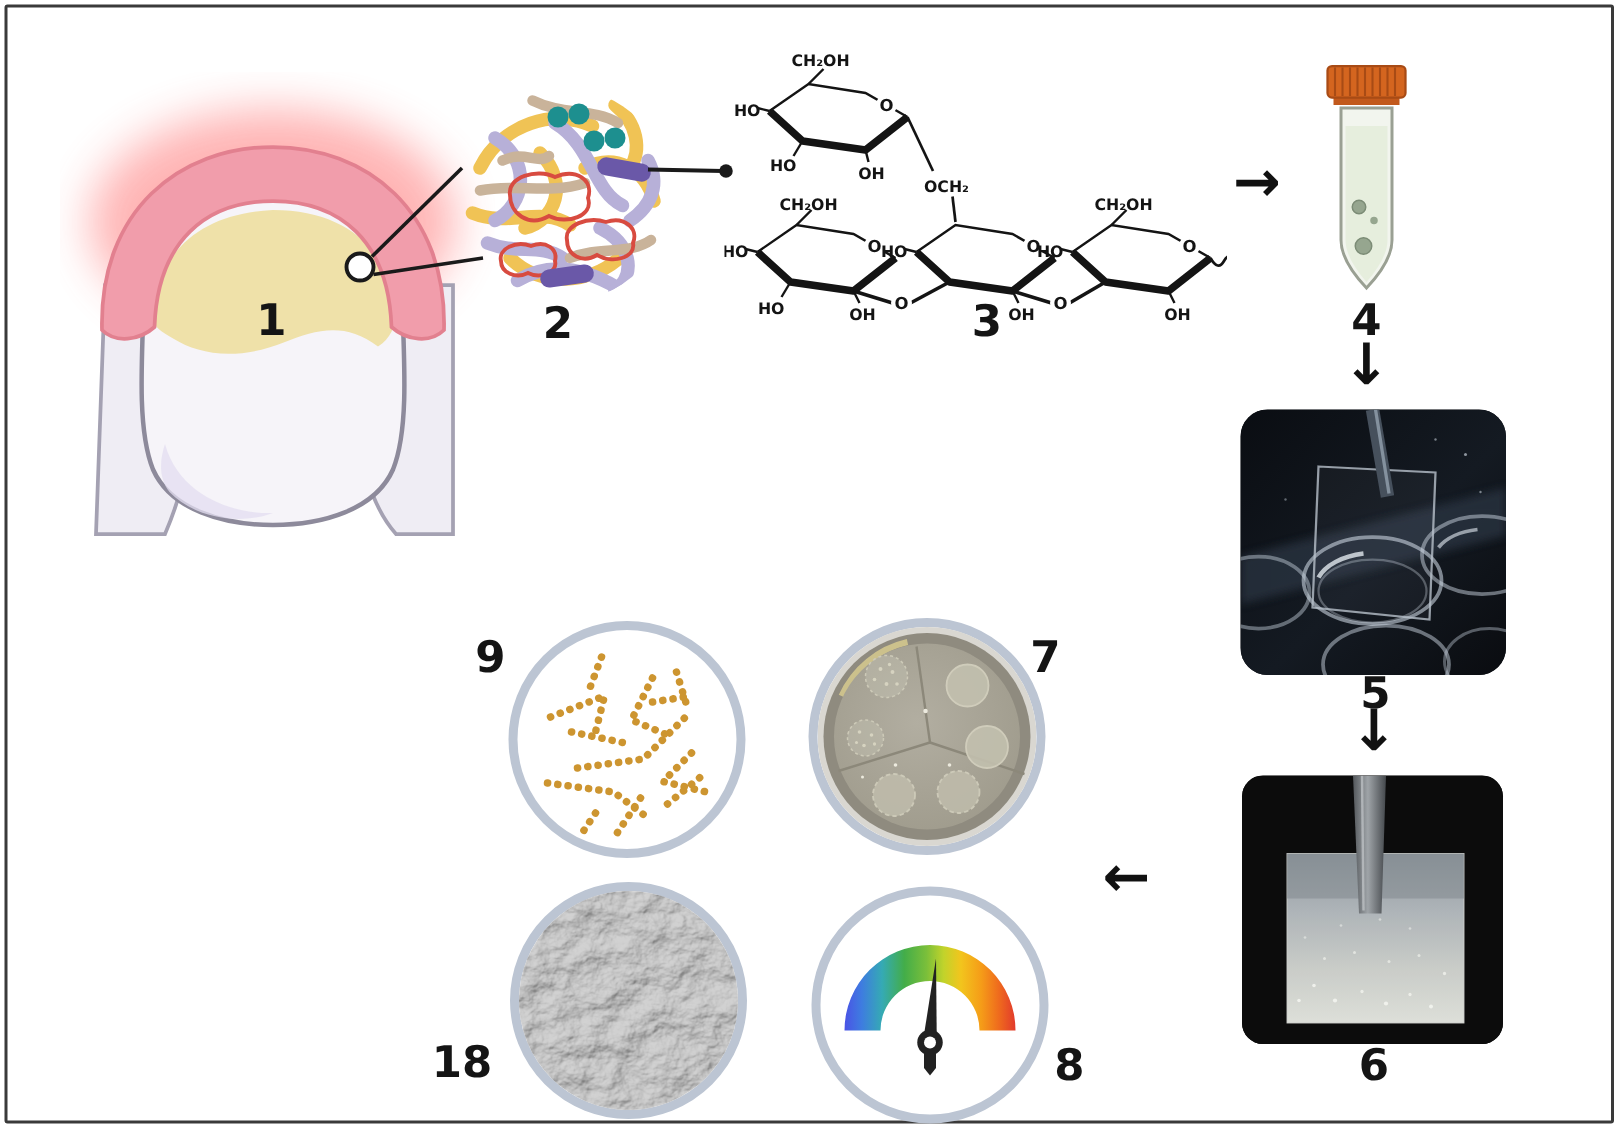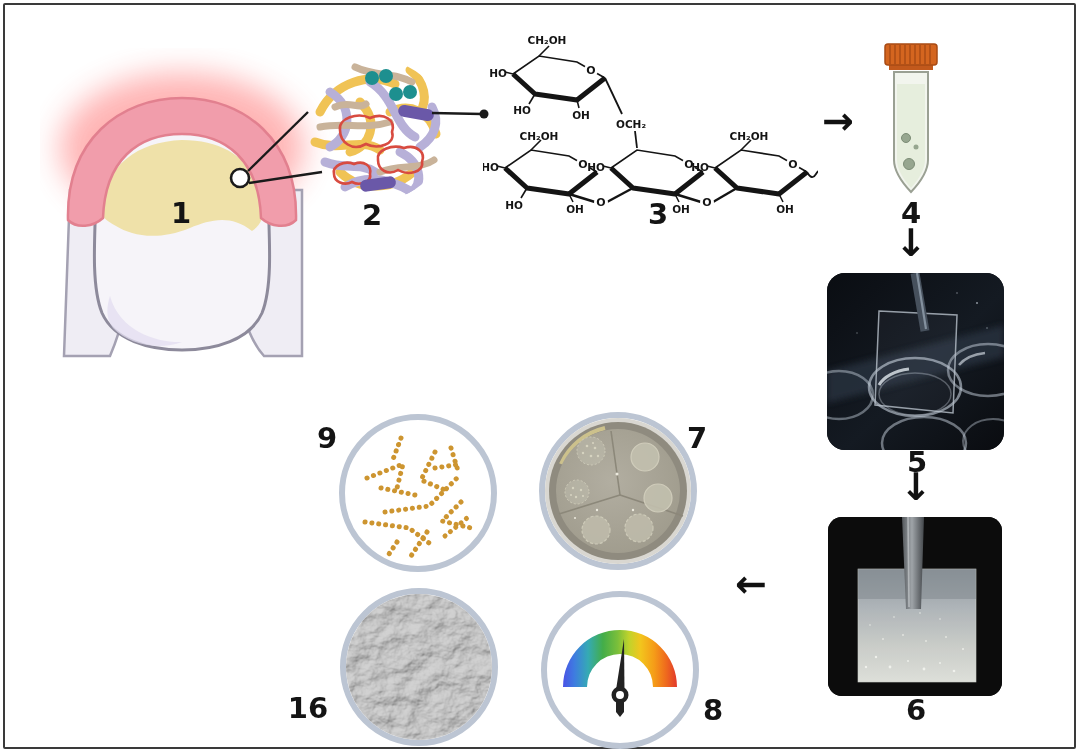--- a/index.html
+++ b/index.html
@@ -388,14 +388,14 @@
 
   <div class="num" style="left:181px;top:213px;">1</div>
   <div class="num" style="left:372px;top:215px;">2</div>
   <div class="num" style="left:658px;top:214px;">3</div>
   <div class="num" style="left:911px;top:213px;">4</div>
   <div class="num" style="left:917px;top:462px;">5</div>
   <div class="num" style="left:916px;top:710px;">6</div>
   <div class="num" style="left:697px;top:438px;">7</div>
   <div class="num" style="left:713px;top:710px;">8</div>
   <div class="num" style="left:327px;top:438px;">9</div>
-  <div class="num" style="left:308px;top:708px;">16</div>
+  <div class="num" style="left:308px;top:708px;">18</div>
 </div>
 
 </body></html>

